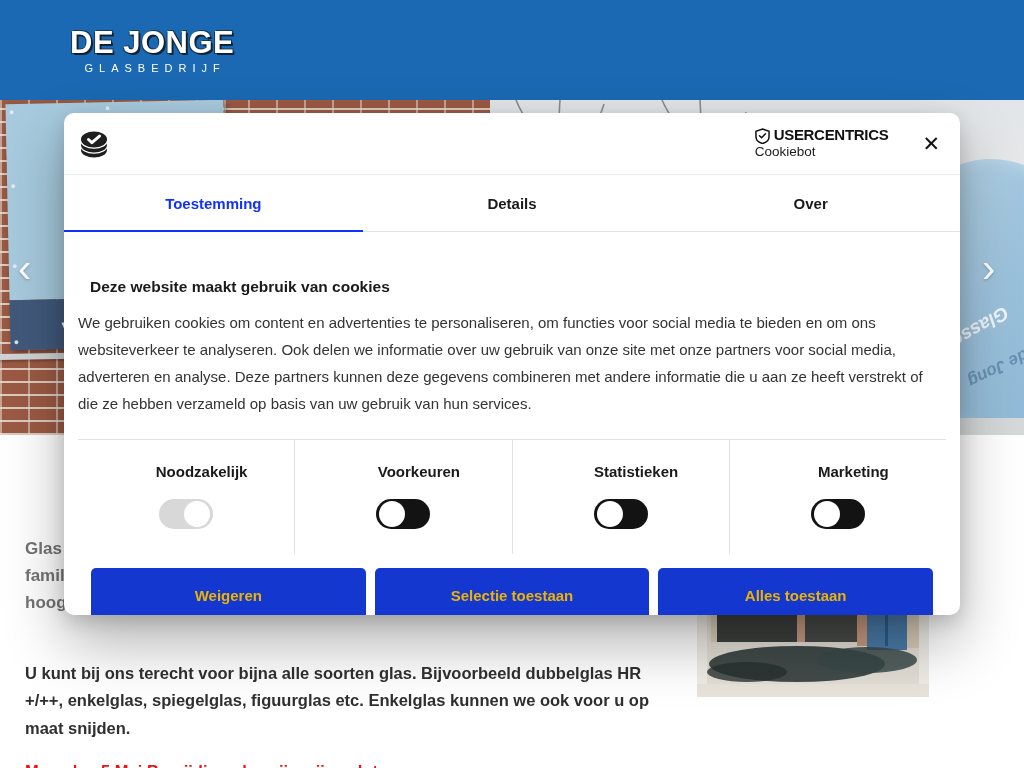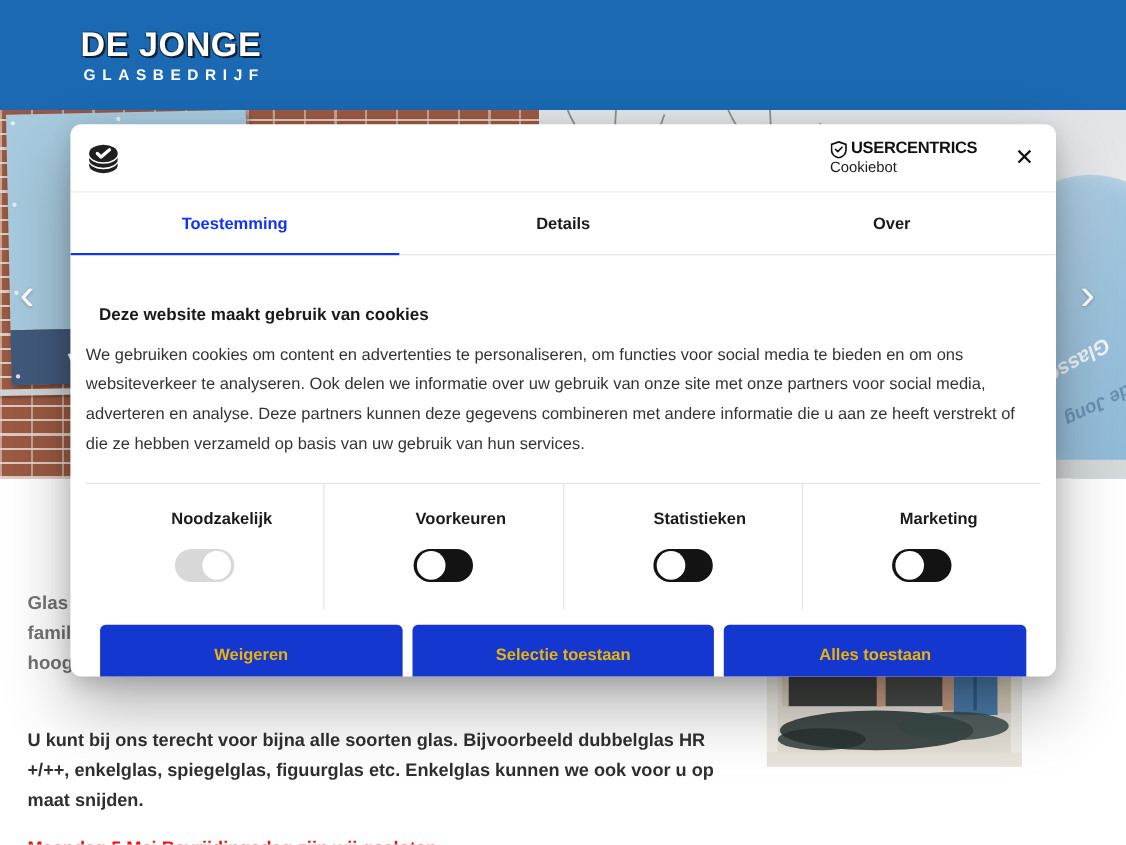--- a/index.html
+++ b/index.html
@@ -6,21 +6,21 @@
   *{box-sizing:border-box;}
   #app{position:relative;width:1024px;height:768px;overflow:hidden;background:#fff;
        font-family:"Liberation Sans",sans-serif;}
 
   
   .topbar{position:absolute;left:0;top:0;width:1024px;height:100px;background:#1a69b2;
           display:flex;align-items:center;padding:0 61px 0 70px;z-index:6;}
   .logo{display:flex;flex-direction:column;align-items:center;margin-right:auto;cursor:pointer;}
   .logo-title{font-size:31px;font-weight:800;color:#fff;letter-spacing:.5px;line-height:1;
               text-shadow:2px 2px 0 rgba(15,25,35,.85),-1px 1px 0 rgba(15,25,35,.6),1px -1px 0 rgba(15,25,35,.6);text-align:right;}
-  .logo-sub{font-size:14px;font-weight:700;color:#fff;letter-spacing:6px;margin-top:4px;text-indent:6px;}
+  .logo-sub{font-size:11px;font-weight:400;color:#fff;letter-spacing:6px;margin-top:4px;text-indent:6px;}
   .nav{display:flex;align-items:center;gap:41px;}
   .nav-item{color:#fff;font-size:17px;font-weight:700;white-space:nowrap;cursor:pointer;
             display:flex;align-items:center;gap:9px;}
   .chev-down{display:inline-block;width:11px;height:11px;}
 
   
   .hero{position:absolute;left:0;top:100px;width:1024px;height:335px;overflow:hidden;z-index:1;
         background:linear-gradient(180deg,#e2e5e7 0%,#ecedee 55%,#f4f4f3 100%);}
   .brick{background-color:#9b5a44;
          background-image:repeating-linear-gradient(0deg,rgba(233,222,211,.85) 0 2px,rgba(0,0,0,0) 2px 13px),

